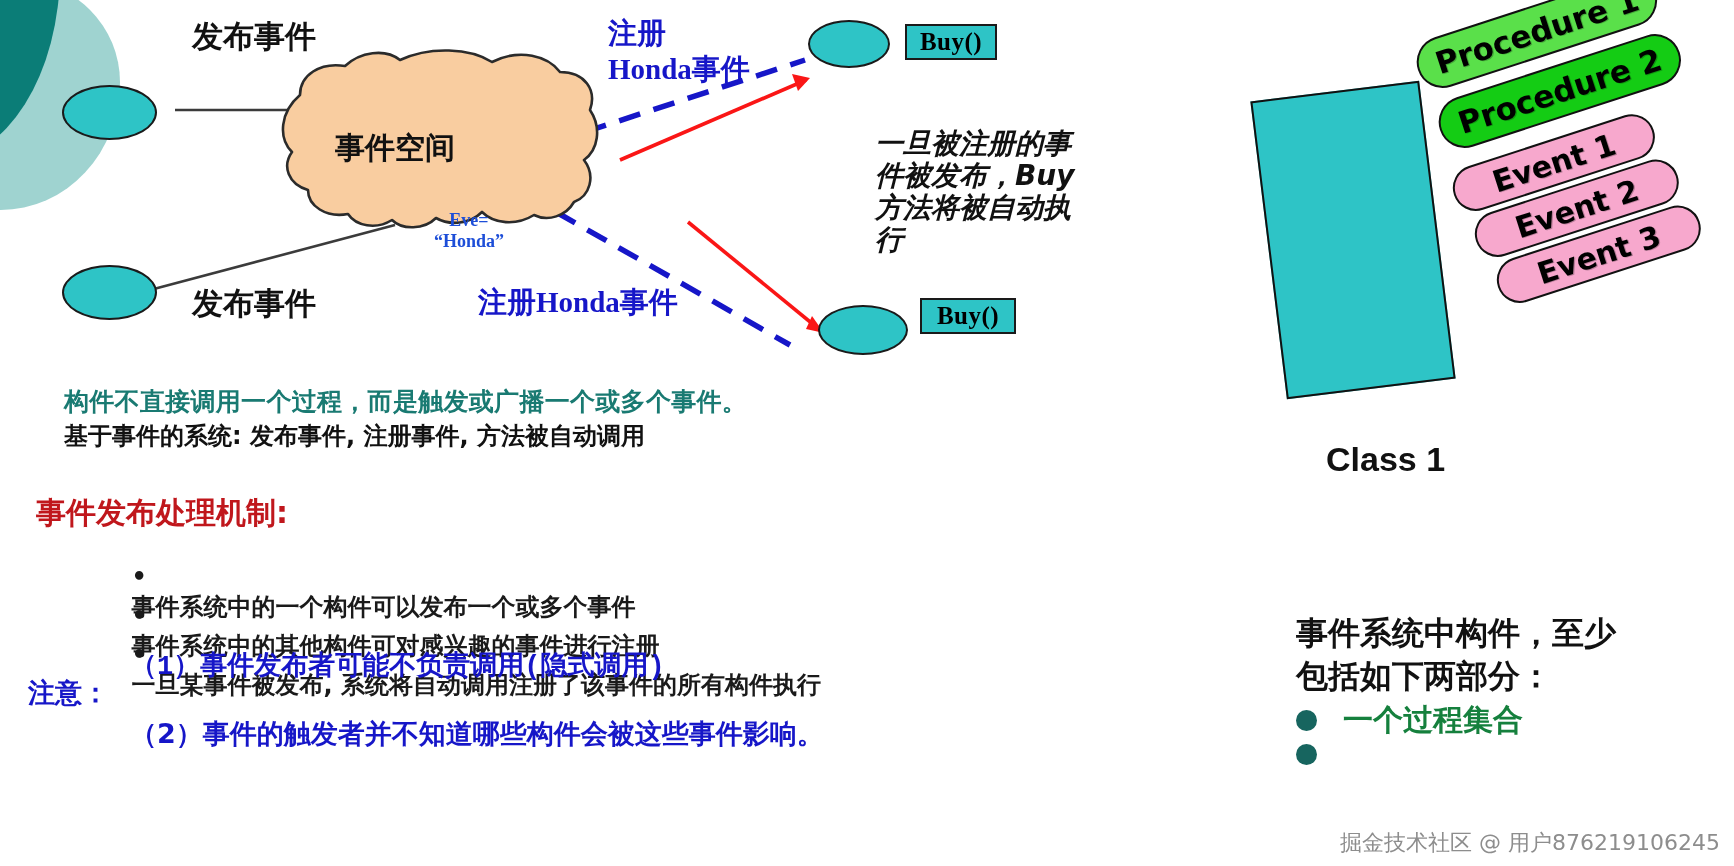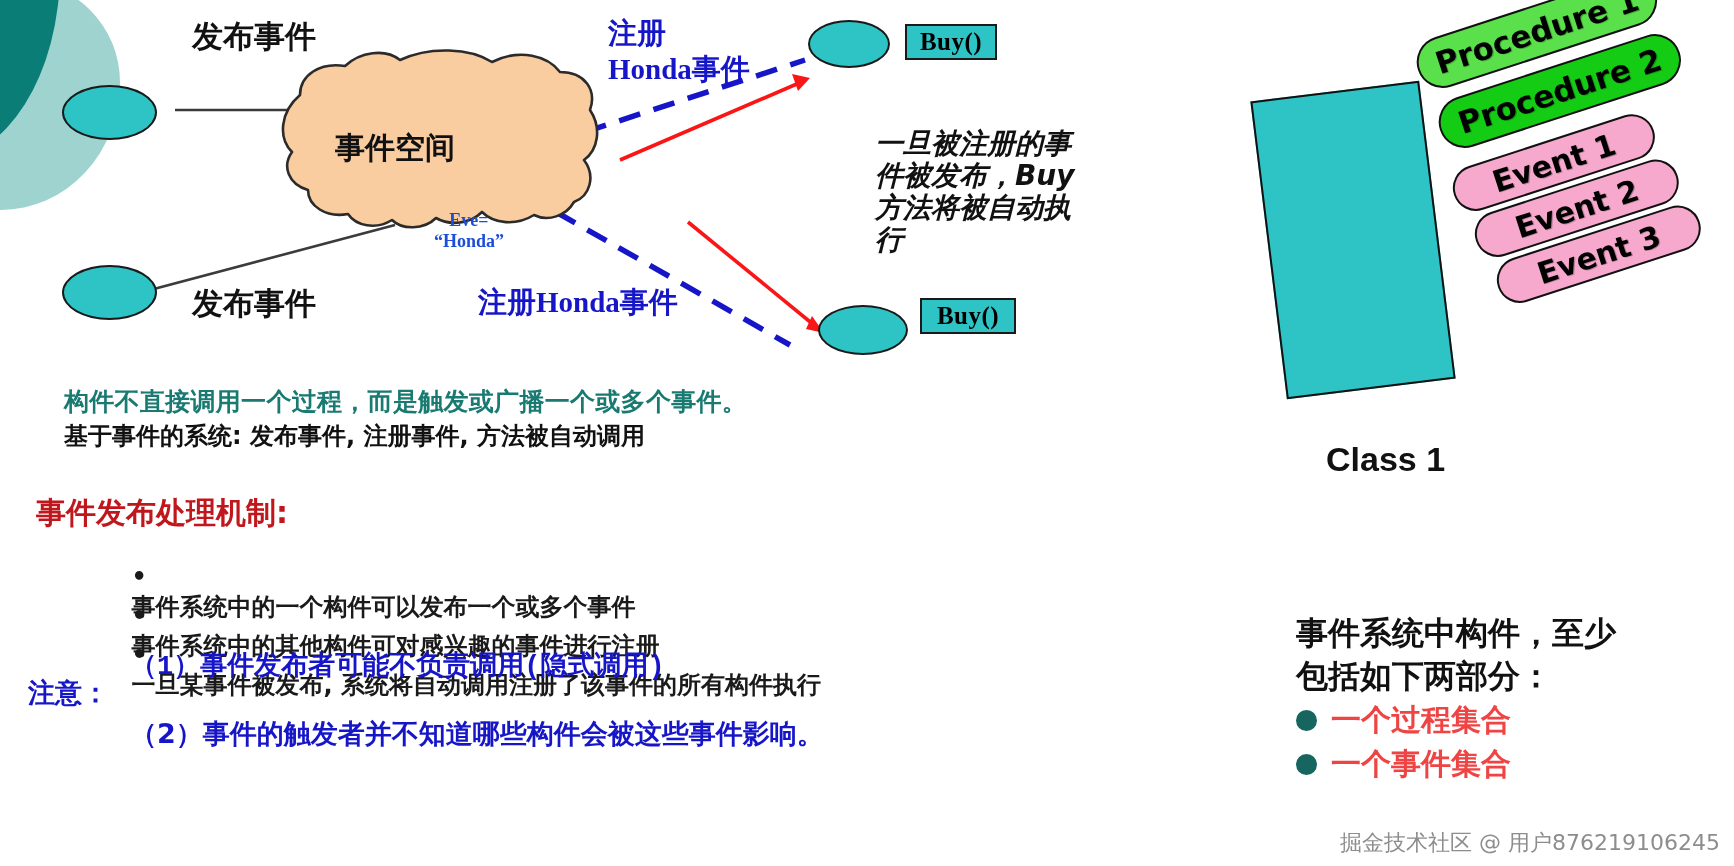--- a/index.html
+++ b/index.html
@@ -103,23 +103,23 @@
 
   .class-caption{
     position:absolute;left:1326px;top:440px;font-size:34px;font-weight:bold;
     color:#111;font-family:"Liberation Sans","DejaVu Sans",sans-serif;
   }
   .right-txt{
     position:absolute;font-weight:bold;color:#111;
     font-family:"DejaVu Sans","Liberation Sans",sans-serif;white-space:pre;
   }
   .right-bullet{
-    position:absolute;color:#ef4444;font-weight:bold;font-size:30px;
-    font-family:"DejaVu Sans","Liberation Sans",sans-serif;white-space:pre;
-    display:flex;align-items:center;gap:14px;
+    position:absolute;color:#15803d;font-weight:bold;font-size:30px;
+    font-family:"DejaVu Sans","Liberation Sans",sans-serif;white-space:pre;
+    display:flex;align-items:center;gap:26px;
   }
   .dot{width:21px;height:21px;border-radius:50%;background:#17655f;display:inline-block;flex:none;}
 
   .watermark{
     position:absolute;right:14px;bottom:8px;color:#8d8d8d;font-size:22px;
     font-family:"DejaVu Sans","Liberation Sans",sans-serif;white-space:nowrap;
   }
   svg{position:absolute;left:0;top:0;overflow:visible;}
 </style>
 </head>
@@ -226,18 +226,17 @@
 
   <div class="right-txt" style="left:1296px;top:612px;font-size:32px;">事件系统中构件，至少</div>
   <div class="right-txt" style="left:1296px;top:655px;font-size:32px;">包括如下两部分：</div>
 
   <div class="right-bullet" style="left:1296px;top:700px;">
     <span class="dot"></span>
     <span>一个过程集合</span>
   </div>
   <div class="right-bullet" style="left:1296px;top:744px;">
     <span class="dot"></span>
-    <span>一个事件集合</span>
   </div>
 
   <div class="watermark">掘金技术社区 @ 用户876219106245</div>
 
 </div>
 
 </body></html>

